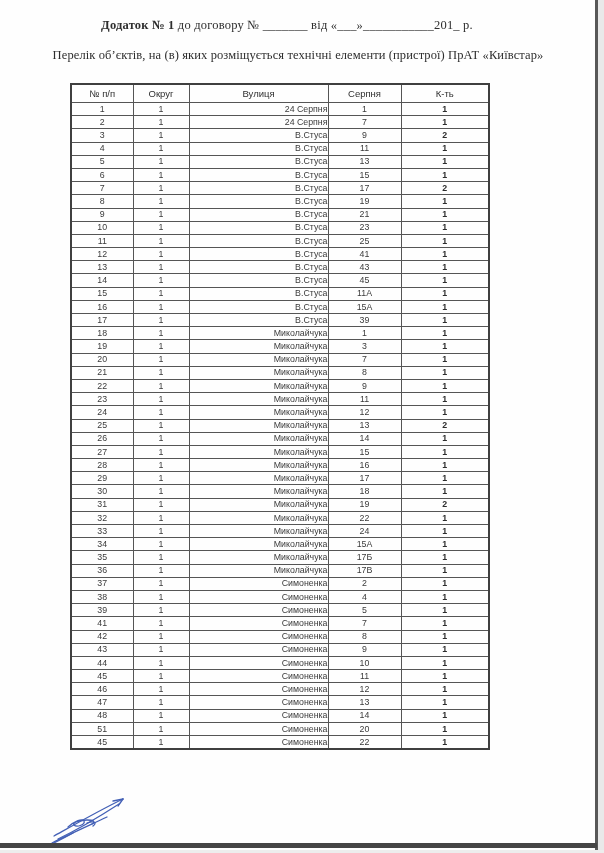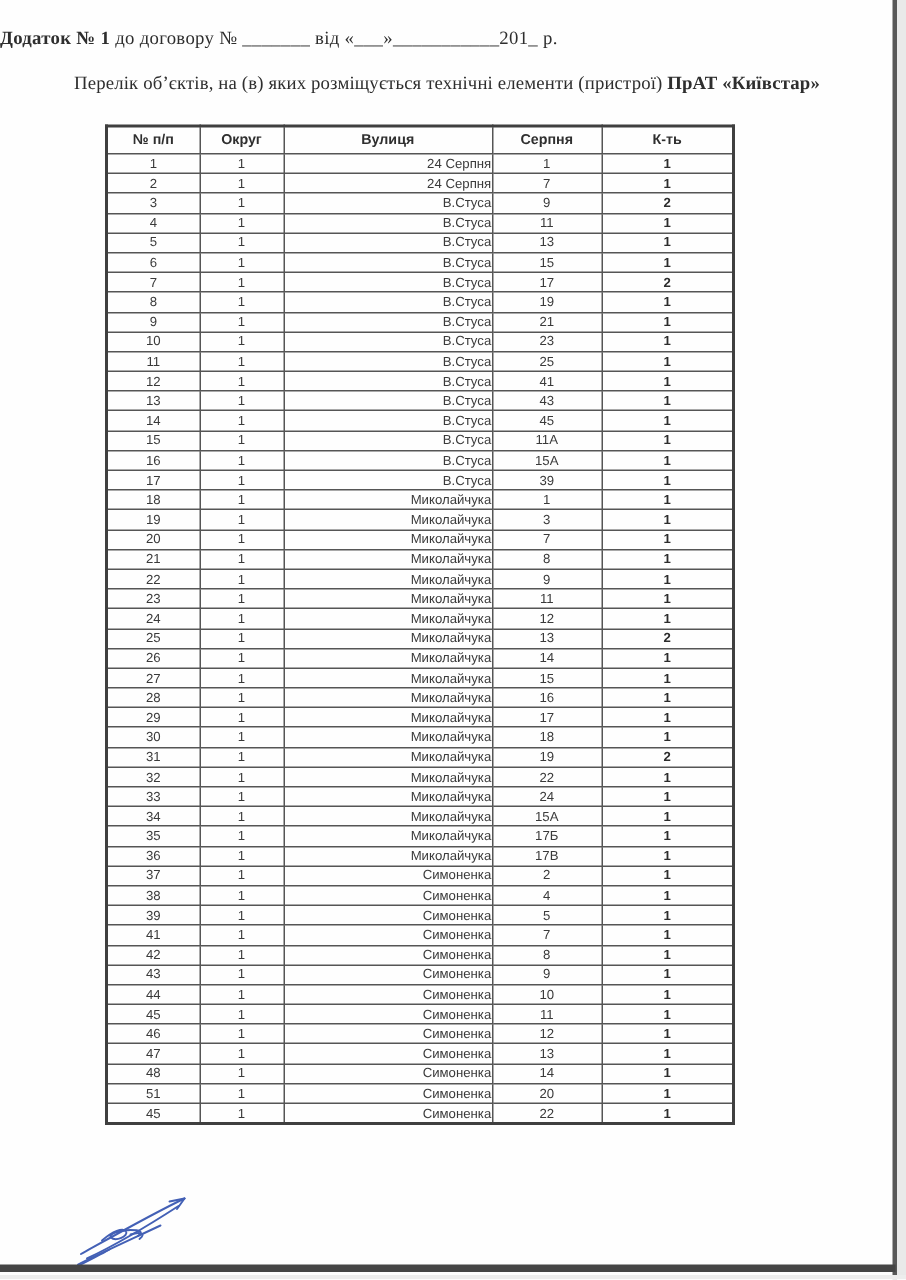--- a/index.html
+++ b/index.html
@@ -42,37 +42,37 @@
     height: 3px;
     background: #ededed;
   }
 
   
   .appendix-title {
     position: absolute;
     top: 18px;
     left: 0;
     right: 30px;
-    text-align: left;
+    text-align: center;
     font-size: 12.5px;
     letter-spacing: 0.2px;
     white-space: nowrap;
   }
   .appendix-title .b { font-weight: bold; }
   .doc-subtitle {
     position: absolute;
     top: 48px;
     left: 0;
     right: 8px;
     text-align: center;
     font-size: 12.5px;
     letter-spacing: 0.1px;
     white-space: nowrap;
   }
-  .doc-subtitle .b { font-weight: bold; }
+  .doc-subtitle .b { font-weight: normal; }
 
   
   table.objects {
     position: absolute;
     left: 70px;
     top: 83px;
     width: 418px;
     border-collapse: collapse;
     table-layout: fixed;
     font-family: "Liberation Sans", sans-serif;
@@ -87,21 +87,21 @@
   table.objects th, table.objects td {
     border: 1px solid #555555;
     padding: 0;
     line-height: 1;
     overflow: hidden;
     white-space: nowrap;
   }
   table.objects th {
     height: 17px;
     font-size: 9.5px;
-    font-weight: bold;
+    font-weight: normal;
     text-align: center;
     color: #2f2f2f;
   }
   table.objects td {
     height: 12.2px;
     font-size: 8.8px;
     text-align: center;
     vertical-align: middle;
   }
   table.objects td.street {

